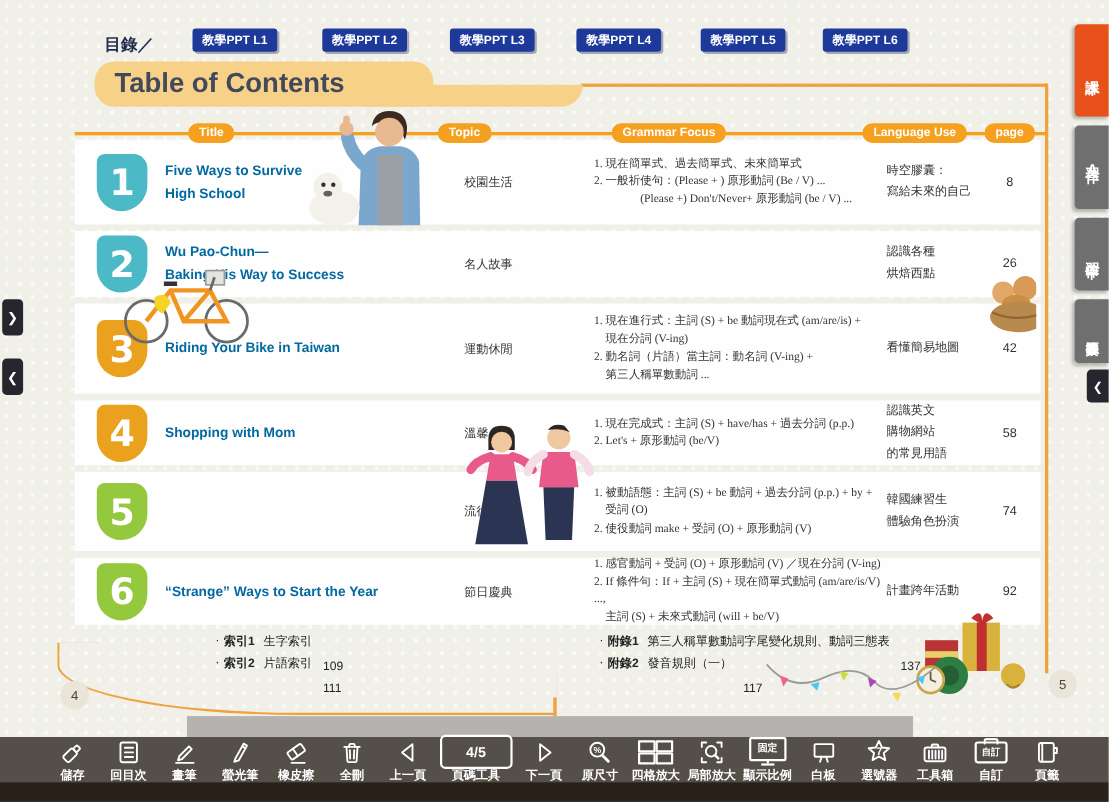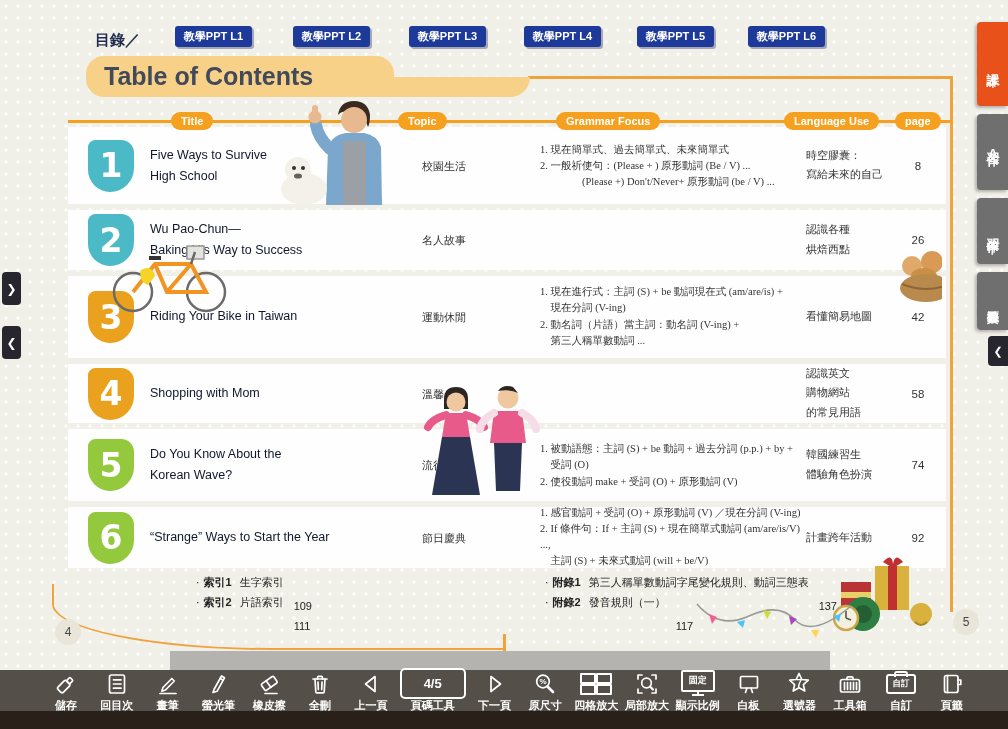--- a/index.html
+++ b/index.html
@@ -31,21 +31,21 @@
   .col-badge{position:absolute;top:112px;height:18px;line-height:18px;background:#f5a01e;color:#fff;
              font-size:11px;font-weight:bold;padding:0 10px;border-radius:9px;white-space:nowrap;z-index:3;}
 
   
   .row{position:absolute;left:68px;width:878px;background:#fefefe;}
   .cell{position:absolute;top:50%;transform:translateY(-50%);}
   .pre{white-space:pre-line;}
   .num-badge{left:20px;width:46px;height:52px;border-radius:8px 14px 26px 24px;
              display:flex;align-items:center;justify-content:center;
              font-family:"DejaVu Sans",sans-serif;font-size:33px;font-weight:bold;color:#fff;}
-  .c-title{left:82px;width:235px;font-size:12.5px;font-weight:normal;color:#0f172a;line-height:1.7;}
+  .c-title{left:82px;width:235px;font-size:12.5px;font-weight:bold;color:#0369a1;line-height:1.7;}
   .c-topic{left:326px;width:100px;text-align:center;font-size:11px;color:#333;}
   .c-grammar{left:472px;width:268px;font-size:10.5px;color:#333;line-height:1.55;font-family:Liberation Serif, serif;}
   .c-lang{left:738px;width:88px;font-size:11px;color:#333;line-height:1.8;}
   .c-page{left:828px;width:44px;text-align:center;font-size:11.5px;color:#333;}
 
   
   .foot-list{position:absolute;font-size:11px;color:#222;}
   .foot-line{height:20px;display:flex;align-items:center;}
   .foot-line .bl{margin-right:4px;}
   .foot-line .b{font-weight:bold;margin-right:8px;}
@@ -154,29 +154,29 @@
 　現在分詞 (V-ing)
 2. 動名詞（片語）當主詞：動名詞 (V-ing) +
 　第三人稱單數動詞 ...</div>
     <div class="cell c-lang pre">看懂簡易地圖</div>
     <div class="cell c-page">42</div>
   </div>
   <div class="row" style="top:364px;height:59px">
     <div class="cell num-badge" style="background: rgb(234, 161, 29);">4</div>
     <div class="cell c-title pre">Shopping with Mom</div>
     <div class="cell c-topic">溫馨小品</div>
+    <div class="cell c-grammar pre">1. 現在完成式：主詞 (S) + have/has + 過去分詞 (p.p.)
+2. Let's + 原形動詞 (be/V)</div>
     <div class="cell c-lang pre">認識英文
 購物網站
 的常見用語</div>
     <div class="cell c-page">58</div>
   </div>
   <div class="row" style="top:429px;height:72px">
     <div class="cell num-badge" style="background: rgb(148, 200, 61);">5</div>
-    <div class="cell c-title pre">Do You Know About the
-Korean Wave?</div>
     <div class="cell c-topic">流行文化</div>
     <div class="cell c-grammar pre">1. 被動語態：主詞 (S) + be 動詞 + 過去分詞 (p.p.) + by +
 　受詞 (O)
 2. 使役動詞 make + 受詞 (O) + 原形動詞 (V)</div>
     <div class="cell c-lang pre">韓國練習生
 體驗角色扮演</div>
     <div class="cell c-page">74</div>
   </div>
   <div class="row" style="top:507px;height:61px">
     <div class="cell num-badge" style="background: rgb(148, 200, 61);">6</div>

